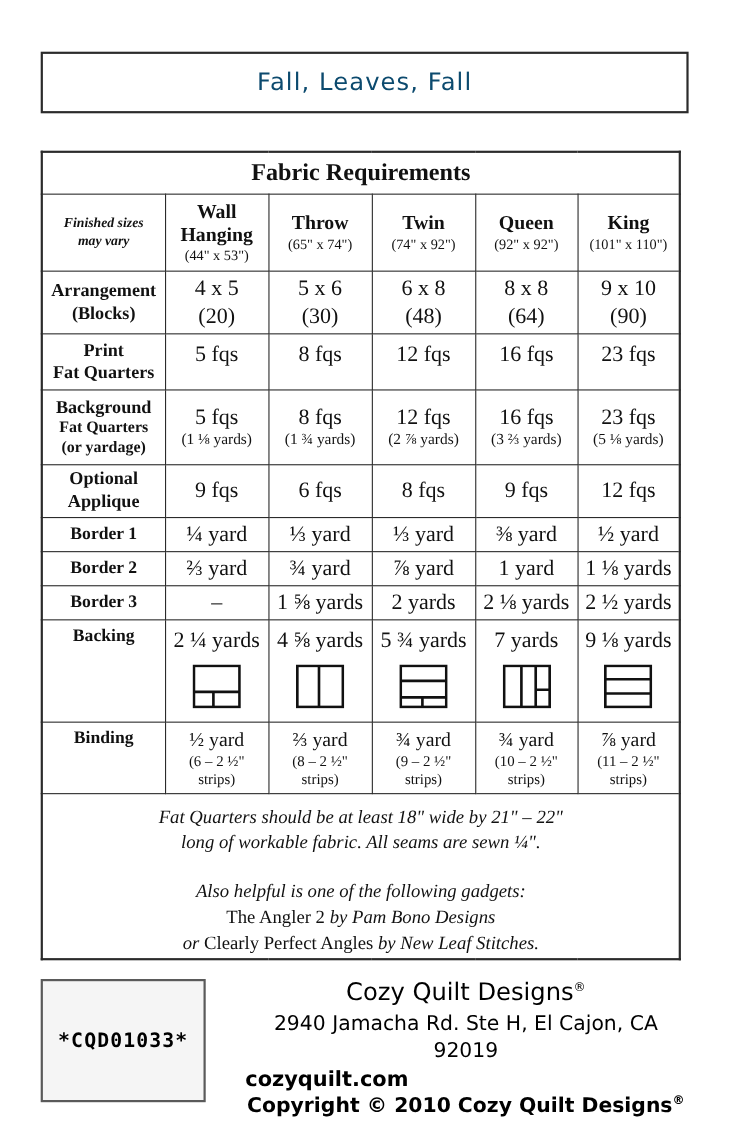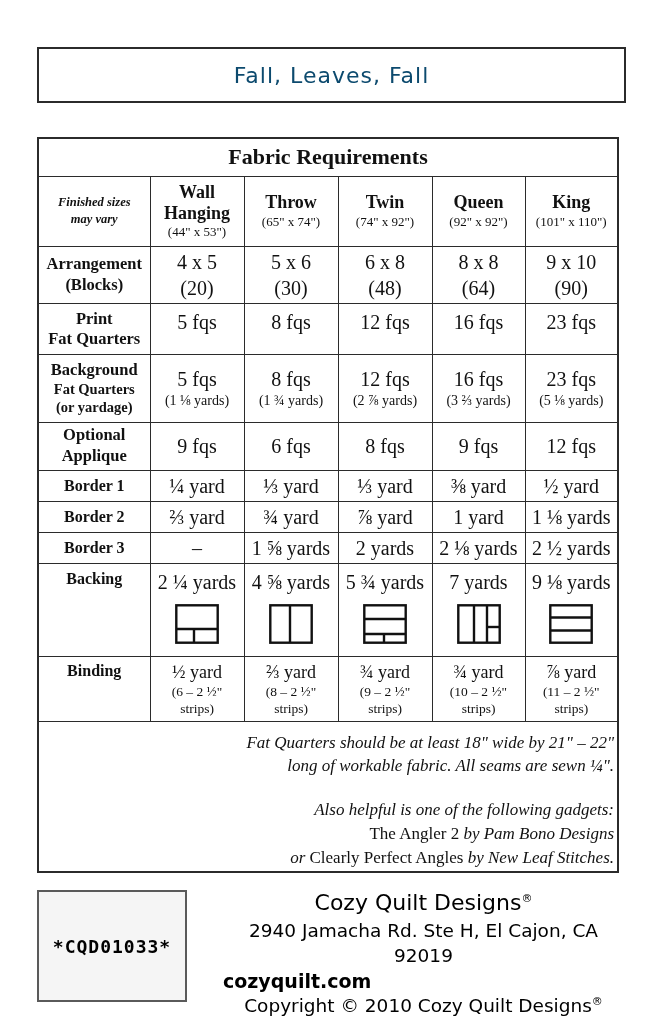--- a/index.html
+++ b/index.html
@@ -66,21 +66,21 @@
   tr.r-bg td { height: 68px; }
   tr.r-app td { height: 48px; }
   tr.r-border td { height: 31px; }
   tr.r-backing td { height: 93px; vertical-align: top; padding-top: 5px; }
   tr.r-binding td { height: 65px; vertical-align: top; padding-top: 4px; }
   tr.r-binding .main { font-size: 18px; }
   tr.r-binding .sub { font-size: 13.5px; }
 
   .backing-svg { margin-top: 9px; }
 
-  tr.r-notes td { height: 133px; vertical-align: top; padding-top: 9px; text-align: right; }
+  tr.r-notes td { height: 133px; vertical-align: top; padding-top: 9px; }
   .note { font-style: italic; font-size: 17px; line-height: 1.4; }
   .note .plain { font-style: normal; }
   .gadgets { margin-top: 20px; }
 
   
   .footer { display: flex; margin-top: 17px; align-items: flex-start; }
   .barcode-box {
     width: 150px; height: 112px;
     border: 2px solid #5a5a5a;
     background: #f5f5f5;
@@ -93,21 +93,21 @@
   }
   .addr-block {
     flex: 1; margin-left: 34px;
     font-family: "DejaVu Sans", sans-serif;
     text-align: center; color: #000;
   }
   .company-line { font-size: 22px; line-height: 1.2; }
   .addr-line { font-size: 18.5px; line-height: 1.35; margin-top: 2px; }
   .contact-line { display: flex; justify-content: space-between; font-size: 19px; line-height: 1.35; padding: 0 2px; }
   .website { font-weight: bold; }
-  .copy-line { font-size: 18.5px; line-height: 1.35; }
+  .copy-line { font-size: 18.5px; line-height: 1.35; font-weight: bold; }
   sup.reg { font-size: 11px; vertical-align: super; }
 </style>
 </head>
 <body>
 
 <div class="page">
 
   <div class="title-box">
     <span class="title-text">Fall, Leaves, Fall</span>
   </div>

